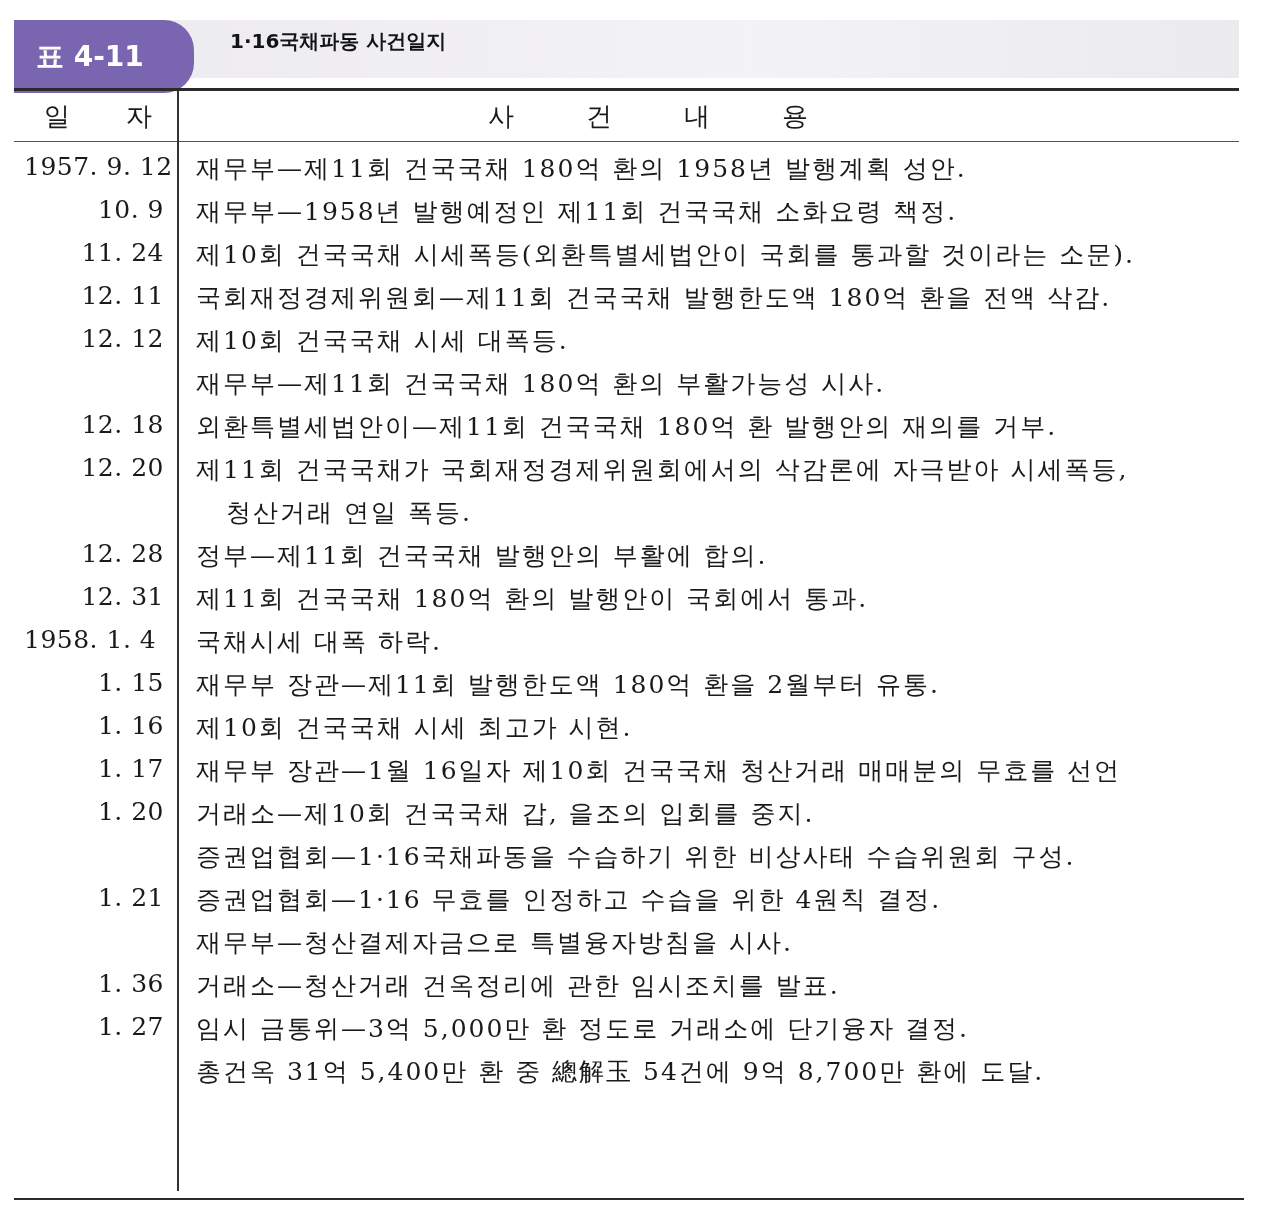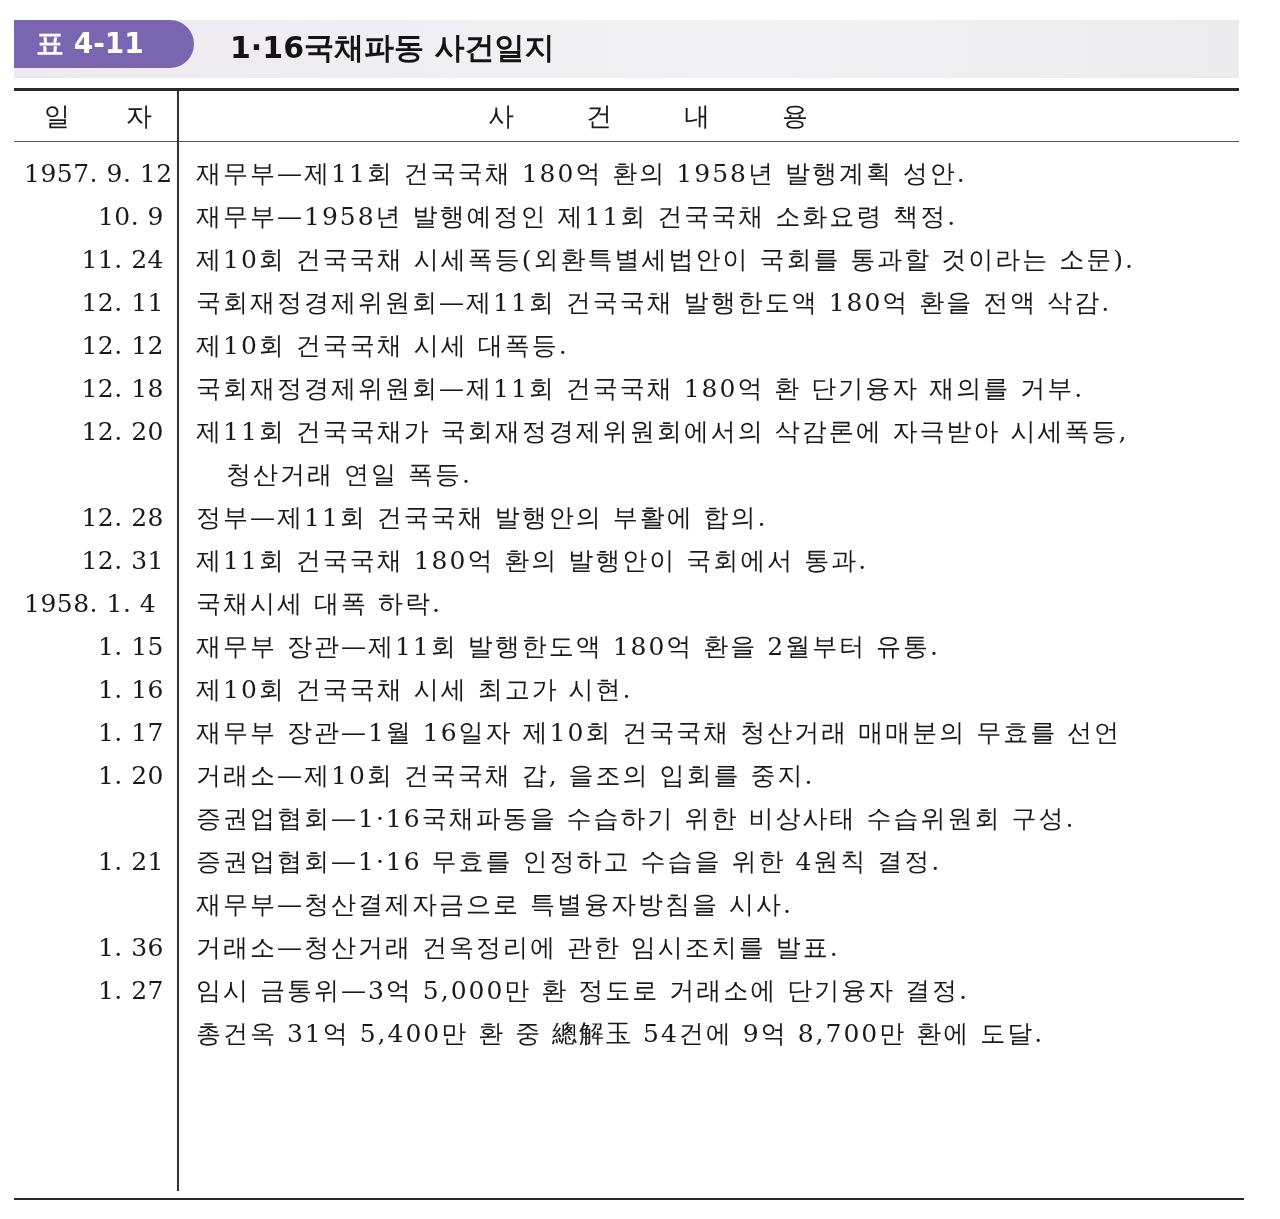--- a/index.html
+++ b/index.html
@@ -5,46 +5,46 @@
   html, body { margin: 0; padding: 0; }
   body {
     width: 1280px; height: 1219px; background: #ffffff; position: relative; overflow: hidden;
     font-family: "DejaVu Serif", "Liberation Serif", serif; color: #1a1a1a;
   }
   .title-strip {
     position: absolute; left: 14px; top: 20px; width: 1225px; height: 58px;
     background: linear-gradient(90deg, #eceaf0 0%, #f3f2f4 60%, #ebebee 100%);
   }
   .badge {
-    position: absolute; left: 14px; top: 20px; width: 180px; height: 48px;
+    position: absolute; left: 14px; top: 20px; width: 180px; height: 73px;
     background: #7a66b0; border-radius: 0 30px 30px 0;
     display: flex; align-items: center; padding-left: 22px; box-sizing: border-box;
     color: #ffffff; font-family: "DejaVu Sans", sans-serif; font-weight: bold; font-size: 28px;
   }
   .title-text {
     position: absolute; left: 230px; top: 28px;
-    font-family: "DejaVu Sans", sans-serif; font-weight: bold; font-size: 30px; color: #141414;
+    font-family: "DejaVu Sans", sans-serif; font-weight: bold; font-size: 20px; color: #141414;
   }
   .rule-top { position: absolute; left: 14px; top: 88px; width: 1225px; height: 3px; background: #2a2a2a; }
   .header-row { position: absolute; left: 14px; top: 91px; width: 1225px; height: 50px; }
   .header-date {
     position: absolute; left: 0; top: 0; width: 164px; height: 50px; display: flex;
     align-items: center; justify-content: space-between; padding: 0 26px 0 30px; box-sizing: border-box;
     font-size: 26px;
   }
   .header-content {
     position: absolute; left: 164px; top: 0; width: 1060px; height: 50px;
     display: flex; align-items: center; justify-content: center; gap: 72px; font-size: 26px;
     padding-right: 120px; box-sizing: border-box;
   }
   .rule-header { position: absolute; left: 14px; top: 141px; width: 1225px; height: 1px; background: #555; }
   .vline { position: absolute; left: 177px; top: 91px; width: 1.5px; height: 1100px; background: #333; }
   .rows { position: absolute; left: 14px; top: 152px; width: 1225px; }
   .line {
-    position: relative; height: 43px; display: flex; align-items: center; font-size: 25px;
+    position: relative; height: 43px; display: flex; font-size: 25px;
     white-space: nowrap;
   }
   .line .date {
     width: 150px; text-align: right; flex: 0 0 auto; letter-spacing: 0.5px;
   }
   .line .date.left { text-align: left; padding-left: 10px; width: 140px; }
   .line .text { position: absolute; left: 182px; letter-spacing: 2px; }
   .line .text.indent { left: 212px; }
   .rule-bottom { position: absolute; left: 14px; top: 1198px; width: 1230px; height: 2px; background: #2a2a2a; }
 </style>
@@ -87,22 +87,26 @@
     </div>
     <div class="line">
       <span class="date">12. 11</span>
       <span class="text">국회재정경제위원회—제11회 건국국채 발행한도액 180억 환을 전액 삭감.</span>
     </div>
     <div class="line">
       <span class="date">12. 12</span>
       <span class="text">제10회 건국국채 시세 대폭등.</span>
     </div>
     <div class="line">
+      <span class="date"></span>
+      <span class="text">재무부—제11회 건국국채 180억 환의 부활가능성 시사.</span>
+    </div>
+    <div class="line">
       <span class="date">12. 18</span>
-      <span class="text">국회재정경제위원회—제11회 건국국채 180억 환 단기융자 재의를 거부.</span>
+      <span class="text">외환특별세법안이—제11회 건국국채 180억 환 발행안의 재의를 거부.</span>
     </div>
     <div class="line">
       <span class="date">12. 20</span>
       <span class="text">제11회 건국국채가 국회재정경제위원회에서의 삭감론에 자극받아 시세폭등,</span>
     </div>
     <div class="line">
       <span class="date"></span>
       <span class="text indent">청산거래 연일 폭등.</span>
     </div>
     <div class="line">

